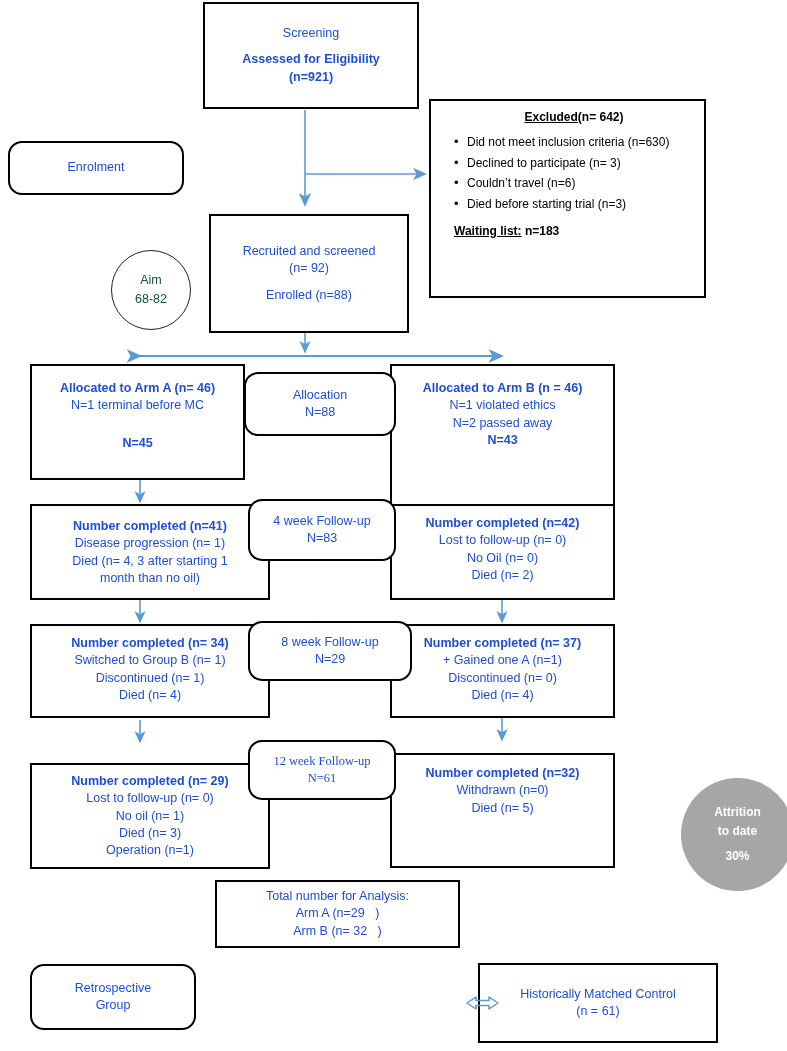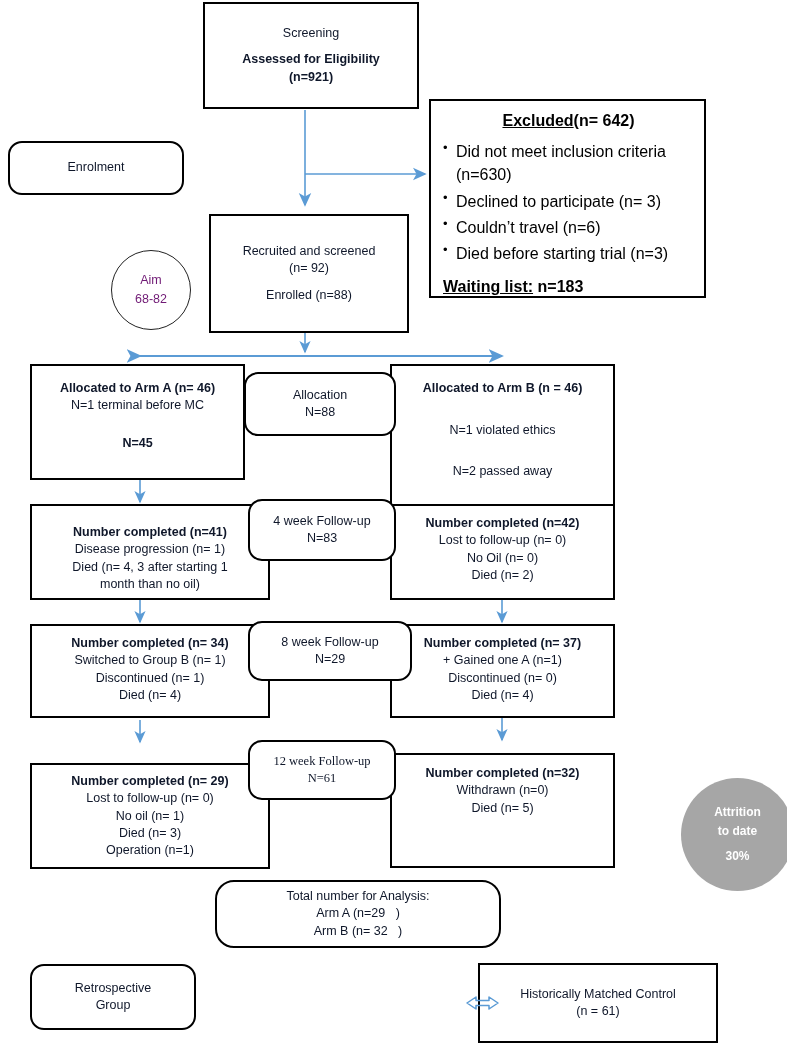--- a/index.html
+++ b/index.html
@@ -1,40 +1,40 @@
 <!DOCTYPE html>
 <html><head>
 <meta charset="utf-8">
 <style>
   html,body{margin:0;padding:0;background:#fff;}
   body{font-family:"Liberation Sans","DejaVu Sans",sans-serif;}
   #canvas{position:relative;width:787px;height:1051px;background:#fff;overflow:hidden;}
 
   .box{position:absolute;box-sizing:border-box;border:2px solid #000;background:#fff;
        display:flex;flex-direction:column;align-items:center;justify-content:center;
-       text-align:center;color:#0f172a;font-size:12.5px;line-height:1.38;z-index:3;}
+       text-align:center;color:#1d4ed8;font-size:12.5px;line-height:1.38;z-index:3;}
   .box.rounded{border-radius:14px;z-index:5;}
   .box.plain{z-index:2;}
   .line{display:block;white-space:pre;}
   .b{font-weight:bold;}
   .u{text-decoration:underline;font-weight:bold;}
   .sp{height:9px;}
 
   .bullets{position:absolute;box-sizing:border-box;border:2px solid #000;background:#fff;
-           padding:8px 10px 8px 12px;font-size:16px;line-height:1.45;color:#000;z-index:3;}
+           padding:8px 10px 8px 23px;font-size:12px;line-height:1.45;color:#000;z-index:3;}
   .bullets .hdr{text-align:center;margin-bottom:8px;}
   .bullets ul{list-style:none;margin:0;padding:0;}
   .bullets li{position:relative;padding-left:13px;margin-bottom:3px;}
   .bullets li:before{content:"\2022";position:absolute;left:0;top:-1px;font-size:13px;}
   .bullets .wait{margin-top:10px;}
 
   .circle{position:absolute;box-sizing:border-box;border-radius:50%;
           display:flex;flex-direction:column;align-items:center;justify-content:center;
           text-align:center;font-size:12.5px;line-height:1.5;z-index:4;}
-  .circle.aim{border:1.5px solid #222;background:#fff;color:#701a75;}
+  .circle.aim{border:1.5px solid #222;background:#fff;color:#14532d;}
   .circle.attrition{background:#a6a6a6;color:#fff;font-weight:bold;font-size:12px;line-height:1.6;}
 
   svg.arrows{position:absolute;left:0;top:0;width:787px;height:1051px;z-index:1;pointer-events:none;}
   svg.arrows-top{z-index:6;}
 </style>
 </head>
 <body>
 
 <div id="canvas">
 
@@ -106,33 +106,33 @@
     <span class="line">Enrolled (n=88)</span>
   </div>
 
   <div class="box plain" style="left:30px;top:364px;width:215px;height:116px;justify-content:flex-start;padding-top:14px;">
     <span class="line b">Allocated to Arm A (n= 46)</span>
     <span class="line">N=1 terminal before MC</span>
     <span class="sp" style="height:20px;"></span>
     <span class="line b">N=45</span>
   </div>
 
-  <div class="box plain" style="left:390px;top:364px;width:225px;height:160px;justify-content:space-between;padding-top:14px;">
+  <div class="box plain" style="left:390px;top:364px;width:225px;height:160px;justify-content:flex-start;padding-top:14px;">
     <span class="line b">Allocated to Arm B (n = 46)</span>
     <span class="line">N=1 violated ethics</span>
     <span class="line">N=2 passed away</span>
     <span class="line b">N=43</span>
   </div>
 
   <div class="box rounded" style="left:244px;top:372px;width:152px;height:64px;">
     <span class="line">Allocation</span>
     <span class="line">N=88</span>
   </div>
 
-  <div class="box plain" style="left:30px;top:504px;width:240px;height:96px;justify-content:flex-start;padding-top:18px;">
+  <div class="box plain" style="left:30px;top:504px;width:240px;height:96px;justify-content:flex-start;padding-top:12px;">
     <span class="line b">Number completed (n=41)</span>
     <span class="line">Disease progression (n= 1)</span>
     <span class="line">Died (n= 4, 3 after starting 1</span>
     <span class="line">month than no oil)</span>
   </div>
   <div class="box plain" style="left:390px;top:504px;width:225px;height:96px;justify-content:flex-start;padding-top:9px;">
     <span class="line b">Number completed (n=42)</span>
     <span class="line">Lost to follow-up (n= 0)</span>
     <span class="line">No Oil (n= 0)</span>
     <span class="line">Died (n= 2)</span>
@@ -176,21 +176,21 @@
     <span class="line">N=61</span>
   </div>
 
   <div class="circle attrition" style="left:681px;top:778px;width:113px;height:113px;">
     <span class="line">Attrition</span>
     <span class="line">to date</span>
     <span class="sp" style="height:6px;"></span>
     <span class="line">30%</span>
   </div>
 
-  <div class="box" style="left:215px;top:880px;width:286px;height:68px;border-radius:19px;">
+  <div class="box" style="left:215px;top:880px;width:245px;height:68px;">
     <span class="line">Total number for Analysis:</span>
     <span class="line">Arm A (n=29   )</span>
     <span class="line">Arm B (n= 32   )</span>
   </div>
 
   <div class="box rounded" style="left:30px;top:964px;width:166px;height:66px;">
     <span class="line">Retrospective</span>
     <span class="line">Group</span>
   </div>
 

